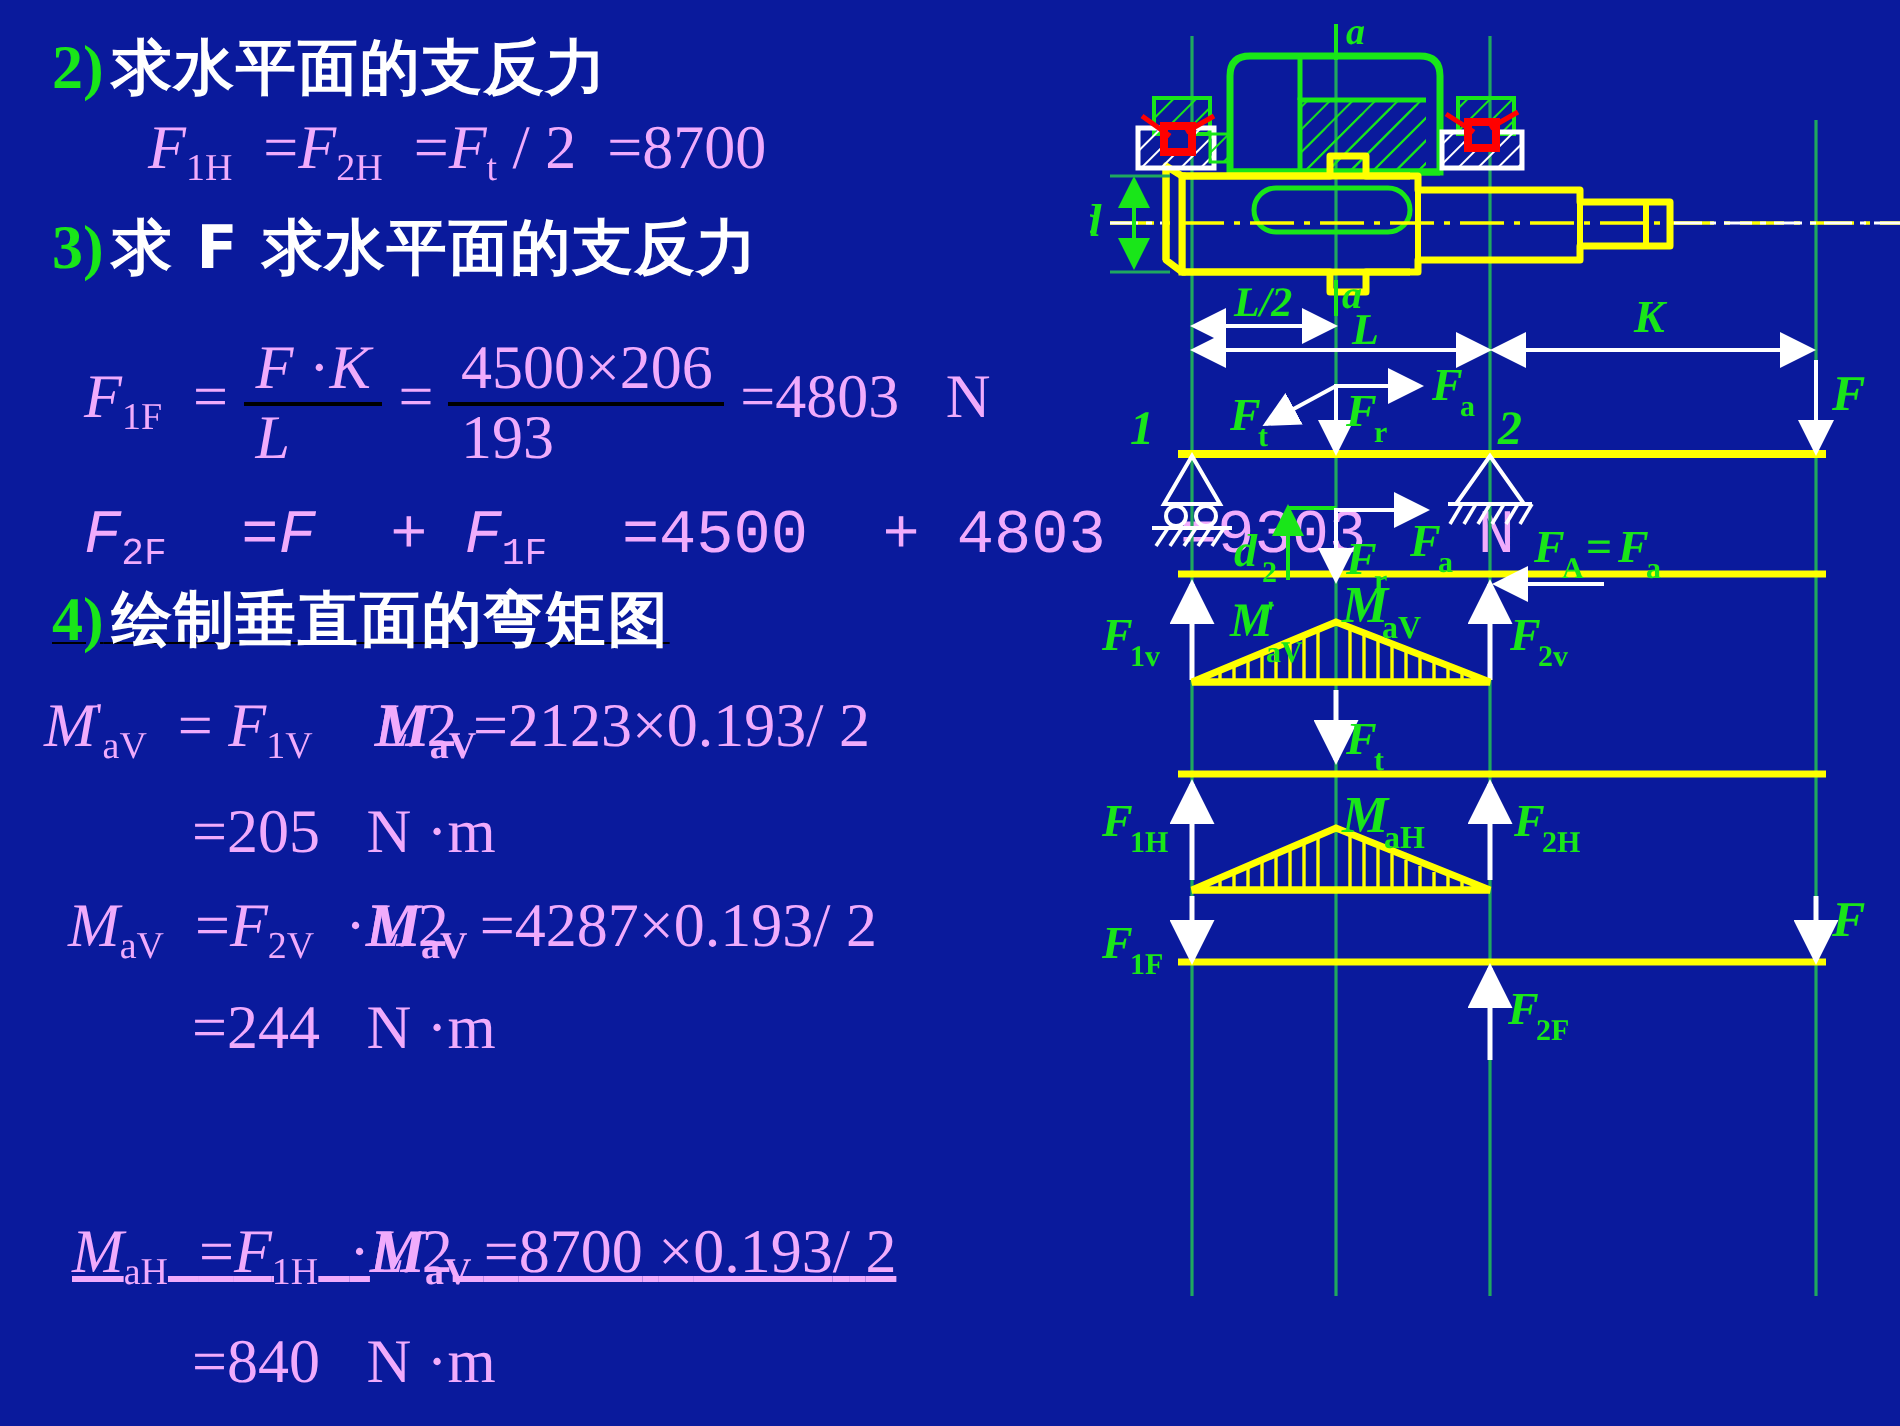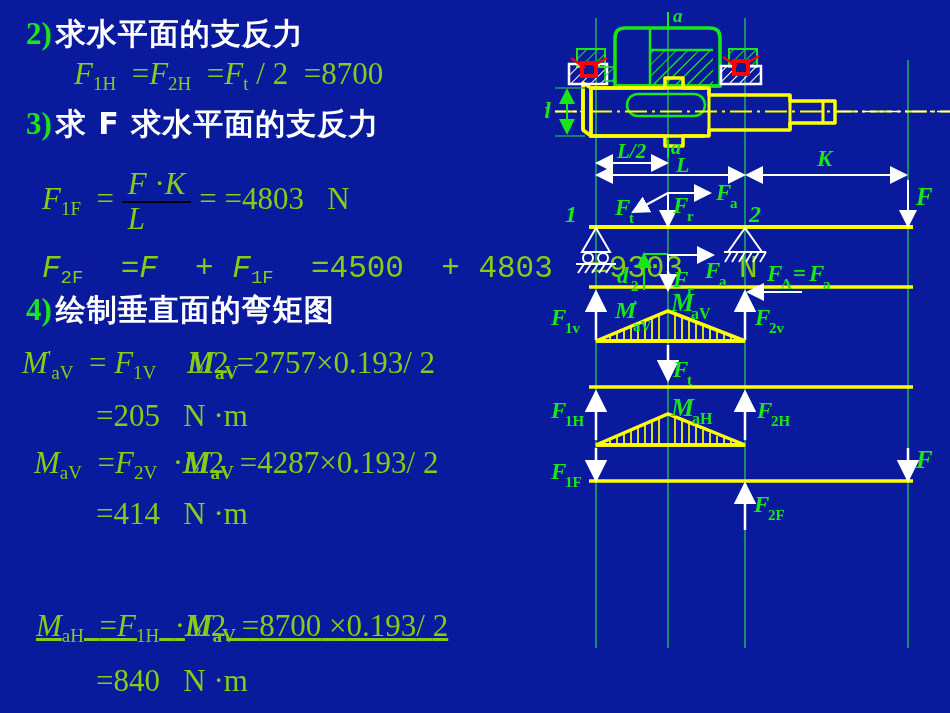--- a/index.html
+++ b/index.html
@@ -9,21 +9,21 @@
     font-family:"Liberation Serif", serif;
     position:relative;
   }
   #slide{position:absolute;left:0;top:0;width:950px;height:713px;background:#0a1a9c;}
 
   
   .left{position:absolute;left:0;top:0;width:560px;height:713px;}
   .hd{position:absolute;white-space:nowrap;font-weight:bold;}
   .hd .num{color:#19e619;font-family:"Liberation Serif",serif;font-size:31px;}
   .hd .cn{color:#ffffff;font-family:"DejaVu Sans",sans-serif;font-size:30px;letter-spacing:1px;}
-  .eq{position:absolute;white-space:nowrap;color:#84cc16;
+  .eq{position:absolute;white-space:nowrap;color:#f0abfc;
       font-family:"Liberation Serif",serif;font-size:31px;}
   .eq i{font-style:italic;}
   .sub{font-size:19px;vertical-align:-0.32em;font-style:normal;}
   .sup{font-size:19px;vertical-align:0.45em;font-style:normal;}
   .frac{display:inline-block;vertical-align:middle;text-align:left;line-height:1.05;}
   .frac .n{display:block;padding:0 6px;}
   .frac .d{display:block;border-top:2px solid #000;padding:0 6px;}
   .ovl{position:relative;display:inline-block;}
   .ovl .b{position:absolute;left:0;top:0;white-space:nowrap;}
 
@@ -59,66 +59,70 @@
     </div>
 
     <div class="eq" style="left:42px;top:168px;">
       <i>F</i><span class="sub">1F</span>
       &nbsp;<span>=</span>
       <span class="frac">
         <span class="n"><i>F</i>&nbsp;<span>·</span><i>K</i></span>
         <span class="d"><i>L</i></span>
       </span>
       <span>=</span>
+      <span class="frac">
+        <span class="n"><span>4500</span><span>×</span><span>206</span></span>
+        <span class="d"><span>193</span></span>
+      </span>
       <span>=</span><span>4803</span>
       &nbsp;&nbsp;<span>N</span>
     </div>
 
     <div class="eq" style="left:42px;top:251px;font-family:Liberation Mono, monospace;">
       <i>F</i><span class="sub">2F</span>
       &nbsp;<span>=</span><i>F</i>
       &nbsp;<span>+</span>&nbsp;<i>F</i><span class="sub">1F</span>
       &nbsp;<span>=</span><span>4500</span>
       &nbsp;<span>+</span>&nbsp;<span>4803</span>
       &nbsp;<span>=</span><span>9303</span>
       &nbsp;&nbsp;<span>N</span>
     </div>
 
-    <div class="hd" style="left:26px;top:290px;">
+    <div class="hd" style="left:26px;top:290px;text-decoration:underline;">
       <span class="num">4)</span>
       <span class="cn">绘制垂直面的弯矩图</span>
     </div>
 
     <div class="eq" style="left:22px;top:345px;">
       <i>M</i><span class="sup">'</span><span class="sub">aV</span>
       &nbsp;<span>=</span>&nbsp;<i>F</i><span class="sub">1V</span>
       &nbsp;&nbsp;&nbsp;<span class="ovl">
         <i>L</i><span>/</span><span>2</span>
         <span class="b" style="font-weight:bold;"><i>M</i><span class="sub">aV</span></span>
       </span>
-      <span>=</span><span>2757</span><span>×</span><span>0.193</span><span>/</span> <span>2</span>
+      <span>=</span><span>2123</span><span>×</span><span>0.193</span><span>/</span> <span>2</span>
     </div>
 
     <div class="eq" style="left:96px;top:398px;">
       <span>=</span><span>205</span>
       &nbsp;&nbsp;<span>N</span>&nbsp;<span>·</span><span>m</span>
     </div>
 
     <div class="eq" style="left:34px;top:445px;">
       <i>M</i><span class="sub">aV</span>
       &nbsp;<span>=</span><i>F</i><span class="sub">2V</span>
       &nbsp;<span>·</span><span class="ovl">
         <i>L</i><span>/</span><span>2</span>
         <span class="b" style="font-weight:bold;"><i>M</i><span class="sub">aV</span></span>
       </span>
       &nbsp;<span>=</span><span>4287</span><span>×</span><span>0.193</span><span>/</span> <span>2</span>
     </div>
 
     <div class="eq" style="left:96px;top:496px;">
-      <span>=</span><span>414</span>
+      <span>=</span><span>244</span>
       &nbsp;&nbsp;<span>N</span>&nbsp;<span>·</span><span>m</span>
     </div>
 
 
     <div class="eq" style="left:36px;top:608px;text-decoration:underline;">
       <i>M</i><span class="sub">aH</span>
       &nbsp;<span>=</span><i>F</i><span class="sub">1H</span>
       &nbsp;<span>·</span><span class="ovl">
         <i>L</i><span>/</span><span>2</span>
         <span class="b" style="font-weight:bold;"><i>M</i><span class="sub">aV</span></span>

